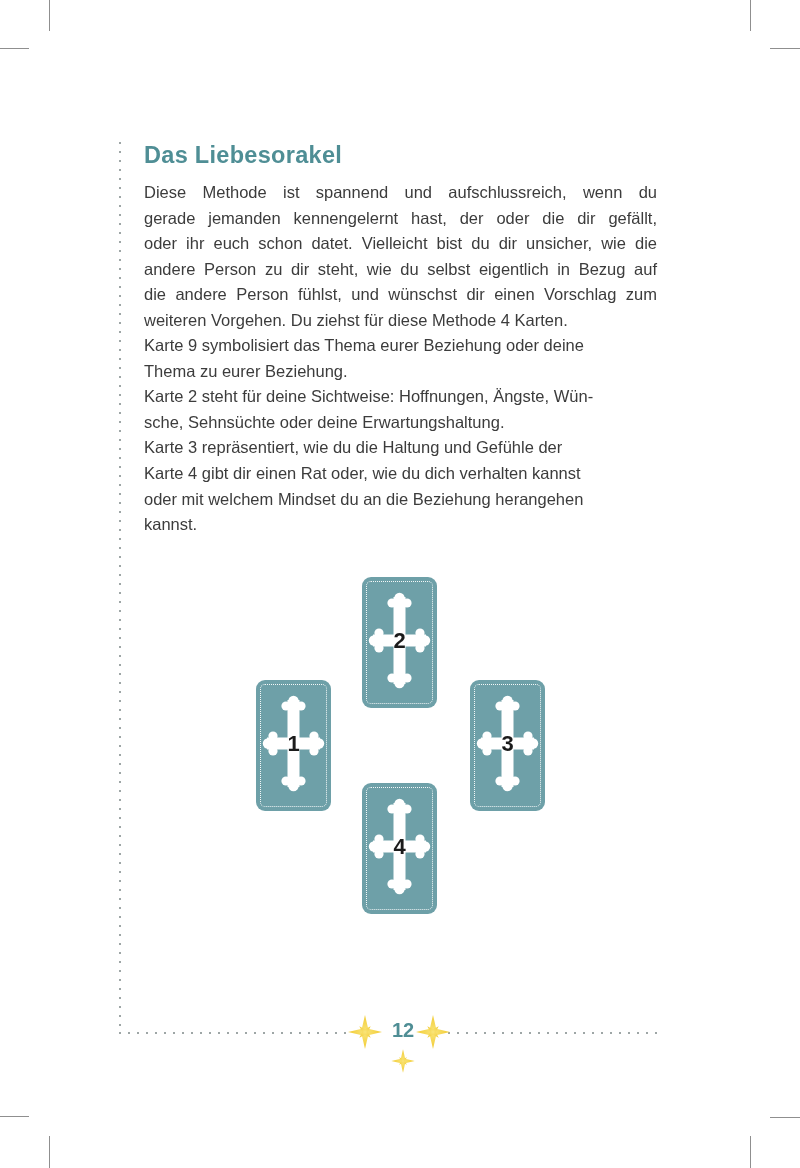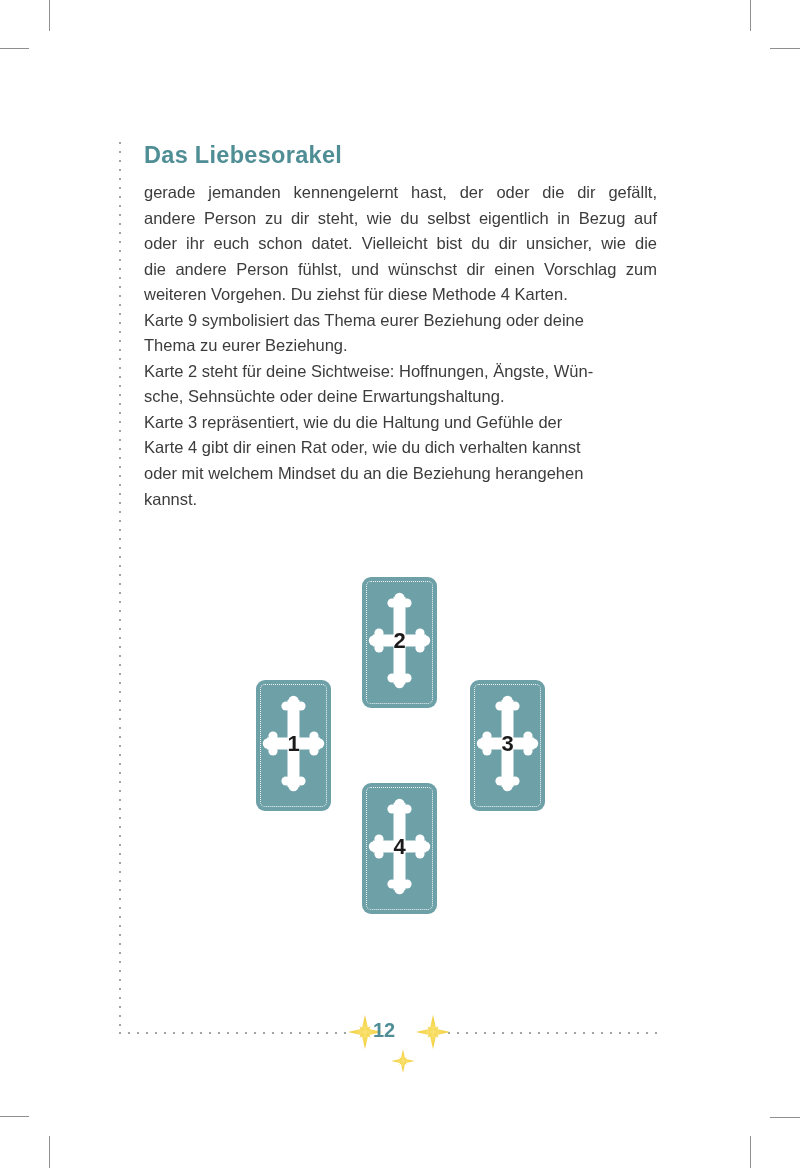--- a/index.html
+++ b/index.html
@@ -61,21 +61,21 @@
     fill:var(--card_number_ink,#1B1B1B); font-weight:bold; font-size:22px;
     font-family:"Liberation Sans", sans-serif;
   }
   .pos-top    { left:362px; top:577px; }
   .pos-left   { left:256px; top:680px; }
   .pos-right  { left:470px; top:680px; }
   .pos-bottom { left:362px; top:783px; }
 
   
   .page-number {
-    position:absolute; left:384px; top:1019px; transform:translateX(-50%);
+    position:absolute; left:403px; top:1019px; transform:translateX(-50%);
     font-size:20px; font-weight:bold; color:var(--accent_teal,#4F8E95);
   }
   .star { position:absolute; }
   .star.left   { left:346px; top:1013px; }
   .star.right  { left:414px; top:1013px; }
   .star.bottom { left:390px; top:1048px; }
   .star stop.s0 { stop-color:var(--star_highlight,#FAE57A); }
   .star stop.s1 { stop-color:var(--star_yellow,#F1CB33); }
 </style>
 </head>
@@ -92,23 +92,24 @@
   <div class="crop br-h"></div>
   <div class="crop br-v"></div>
 
   <div class="vguide"></div>
   <div class="hguide seg-left"></div>
   <div class="hguide seg-right"></div>
 
   <h1 class="title">Das Liebesorakel</h1>
 
   <div class="body-text" id="body-text">
+      <div class="ln just"><span>Diese Methode ist spannend und aufschlussreich, wenn du</span></div>
       <div class="ln just"><span>gerade jemanden kennengelernt hast, der oder die dir gefällt,</span></div>
+      <div class="ln just"><span>oder ihr euch schon datet. Vielleicht bist du dir unsicher, wie die</span></div>
       <div class="ln just"><span>andere Person zu dir steht, wie du selbst eigentlich in Bezug auf</span></div>
-      <div class="ln just"><span>oder ihr euch schon datet. Vielleicht bist du dir unsicher, wie die</span></div>
       <div class="ln just"><span>die andere Person fühlst, und wünschst dir einen Vorschlag zum</span></div>
       <div class="ln"><span>weiteren Vorgehen. Du ziehst für diese Methode </span><span class="b">4 Karten</span><span>.</span></div>
       <div class="ln"><span class="b">Karte 9</span><span> symbolisiert das Thema eurer Beziehung oder deine</span></div>
       <div class="ln"><span>Thema zu eurer Beziehung.</span></div>
       <div class="ln"><span class="b">Karte 2</span><span> steht für deine Sichtweise: Hoffnungen, Ängste, Wün-</span></div>
       <div class="ln"><span>sche, Sehnsüchte oder deine Erwartungshaltung.</span></div>
       <div class="ln"><span class="b">Karte 3</span><span> repräsentiert, wie du die Haltung und Gefühle der</span></div>
       <div class="ln"><span class="b">Karte 4</span><span> gibt dir einen Rat oder, wie du dich verhalten kannst</span></div>
       <div class="ln"><span>oder mit welchem Mindset du an die Beziehung herangehen</span></div>
       <div class="ln"><span>kannst.</span></div>

